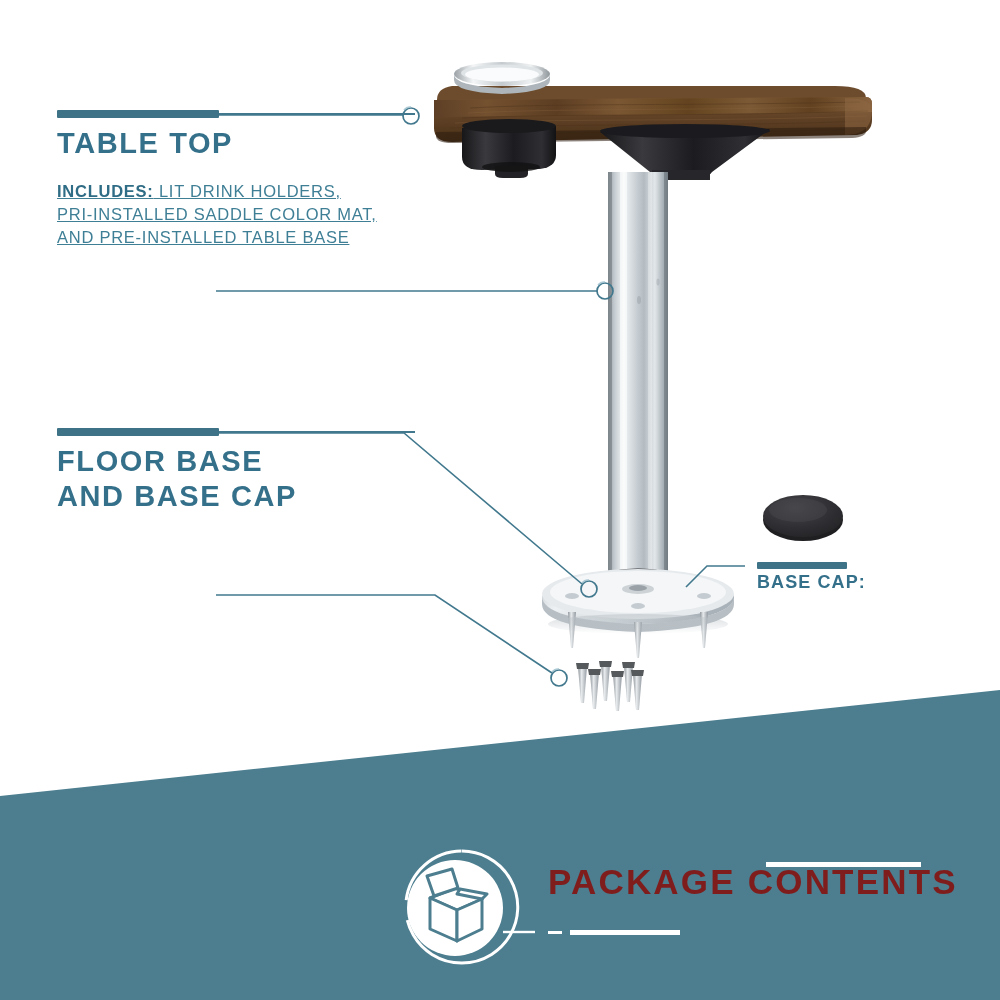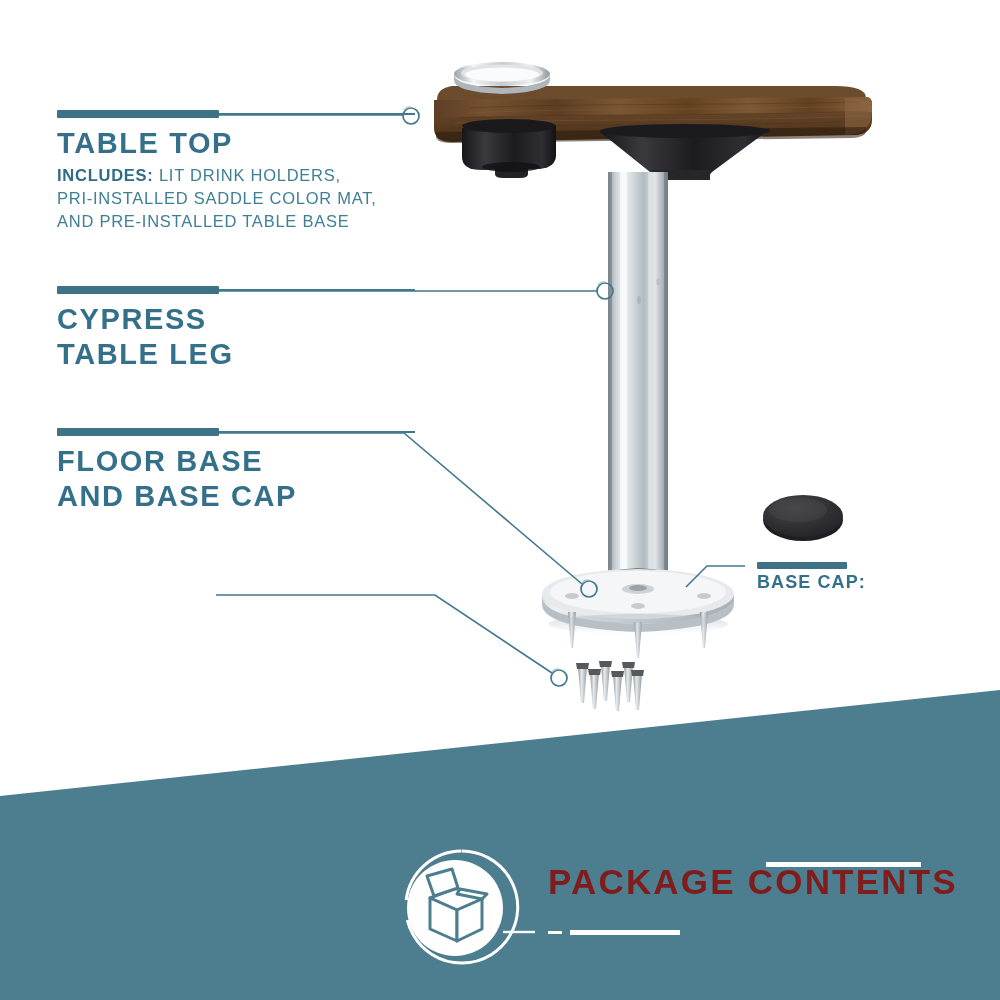--- a/index.html
+++ b/index.html
@@ -21,22 +21,23 @@
   .rule-thin {
     position: absolute; top: 5px; height: 1.6px; background: #41788d;
   }
   .c-title {
     font-size: 29px; font-weight: 700; letter-spacing: 1.6px;
     color: #35708a; line-height: 1.19; white-space: pre-line;
     margin-top: 6px;
   }
   .c-sub {
     font-size: 16.5px; letter-spacing: 0.75px; color: #3f7f96;
-    line-height: 1.42; white-space: pre-line; margin-top: 3px;
+    line-height: 1.42; white-space: pre-line; margin-top: 19px;
     font-weight: 400;
+    text-decoration: underline;
   }
   .c-sub b { font-weight: 700; color: #2f6c85; }
 
   
   .c-title-sm {
     font-size: 18px; font-weight: 700; letter-spacing: 1.1px;
     color: #35708a; line-height: 1.2; margin-top: 0;
   }
   .c-sub-sm {
     font-size: 14.5px; letter-spacing: 0.6px; color: #5d93a6;
@@ -281,28 +282,20 @@
     <div class="rule-wrap">
       <div class="rule-thick" style="width:162px;"></div>
       <div class="rule-thin" style="left:162px; width:196px;"></div>
     </div>
     <div class="c-title">TABLE TOP</div>
     <div class="c-sub"><b>INCLUDES:</b><span> LIT DRINK HOLDERS,
 PRI-INSTALLED SADDLE COLOR MAT,
 AND PRE-INSTALLED TABLE BASE</span></div>
   </div>
 
-  <div class="callout" style="left:57px; top:284px; width:430px;">
-    <div class="rule-wrap">
-      <div class="rule-thick" style="width:162px;"></div>
-      <div class="rule-thin" style="left:162px; width:196px;"></div>
-    </div>
-    <div class="c-title">CYPRESS
-TABLE LEG</div>
-  </div>
 
   <div class="callout" style="left:57px; top:426px; width:430px;">
     <div class="rule-wrap">
       <div class="rule-thick" style="width:162px;"></div>
       <div class="rule-thin" style="left:162px; width:196px;"></div>
     </div>
     <div class="c-title">FLOOR BASE
 AND BASE CAP</div>
   </div>
 

